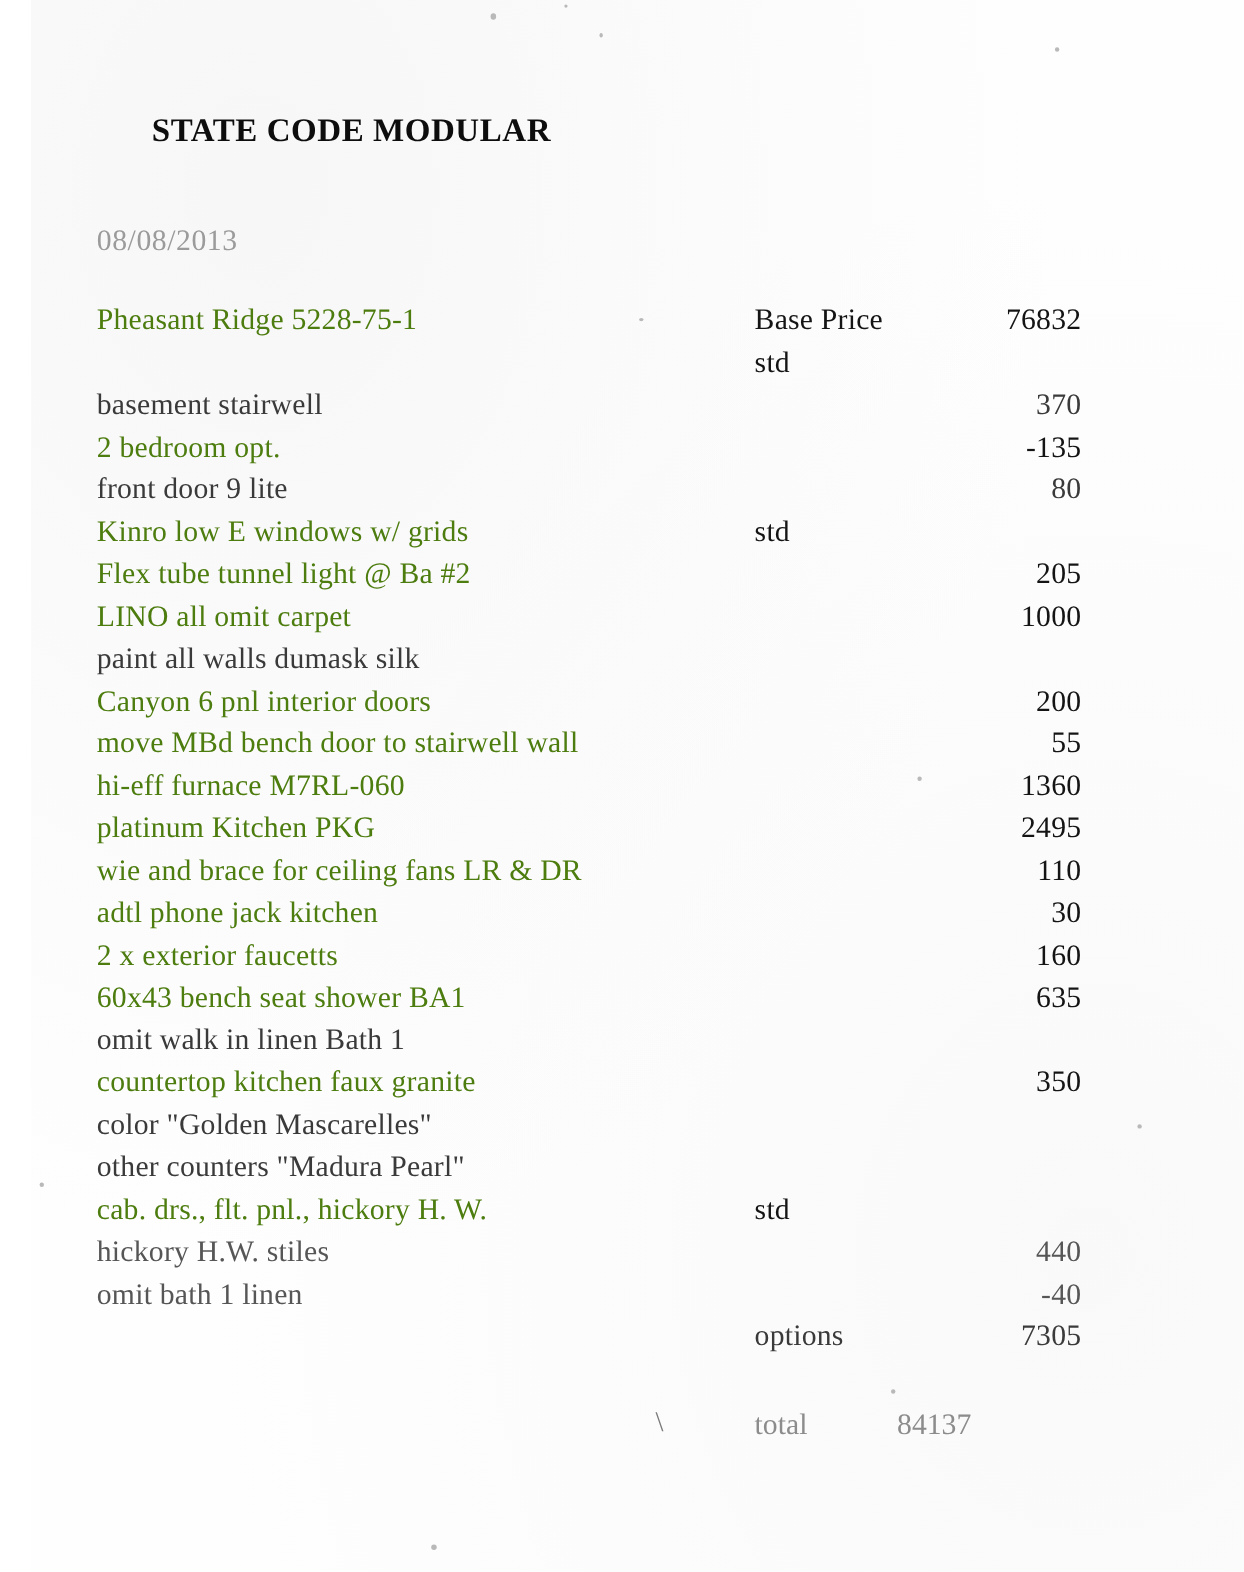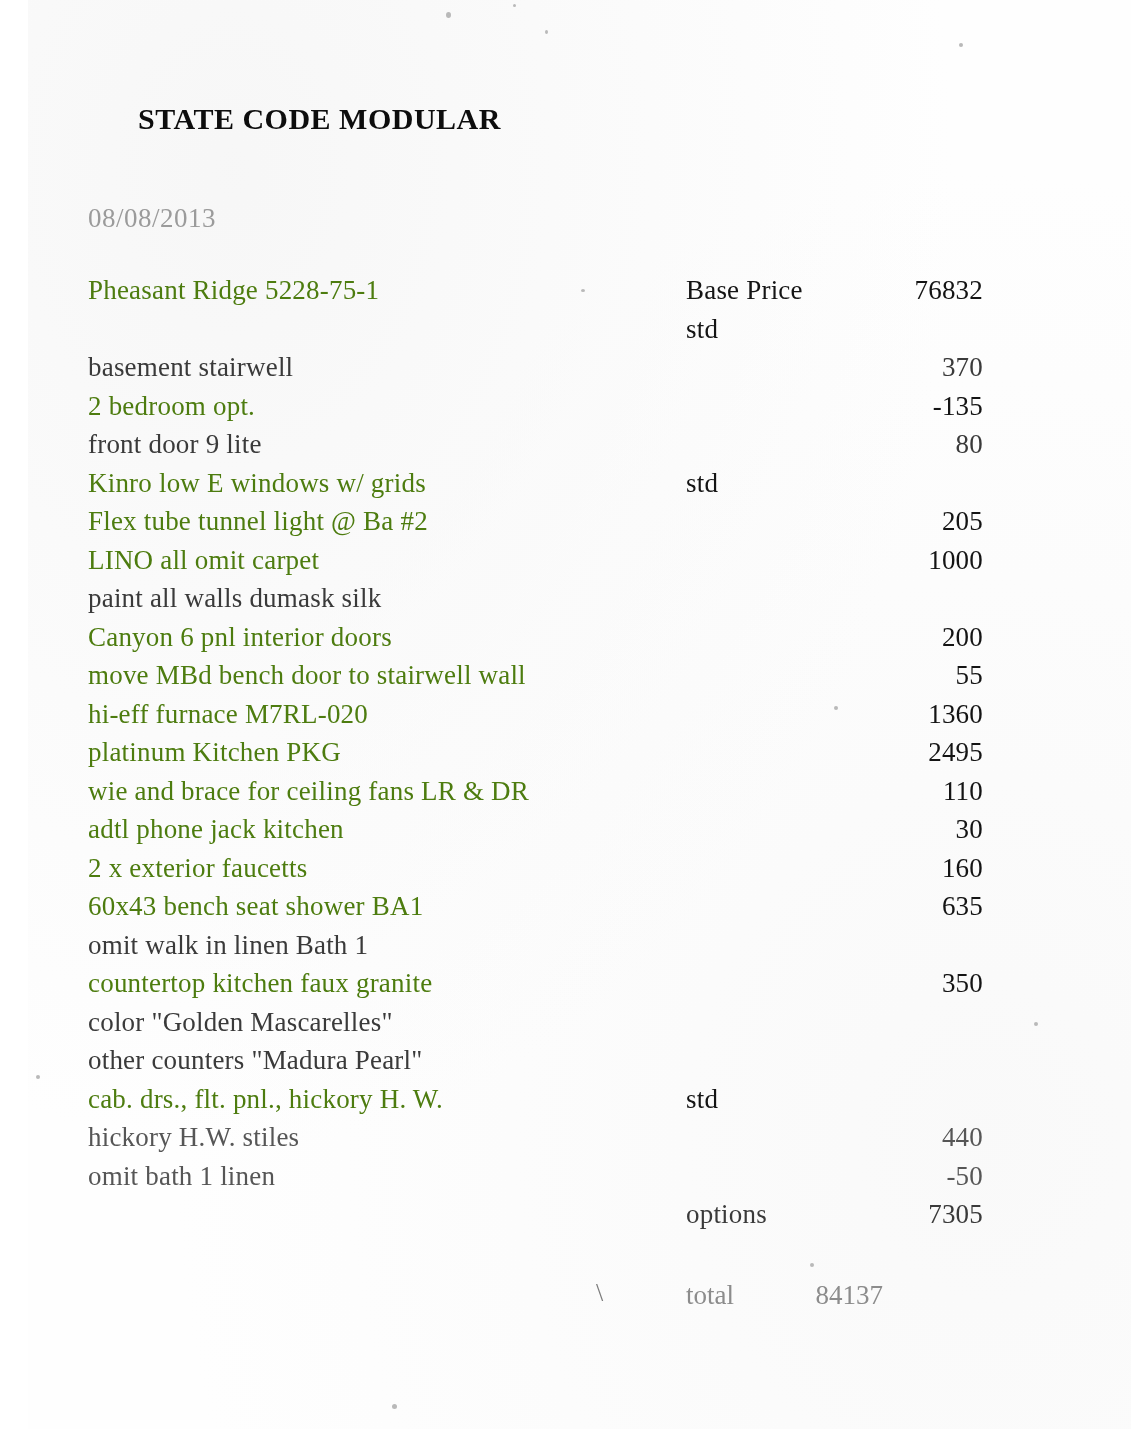--- a/index.html
+++ b/index.html
@@ -211,21 +211,21 @@
         <span class="desc">Canyon 6 pnl interior doors</span>
         <span class="note"></span>
         <span class="amount">200</span>
       </div>
       <div class="row">
         <span class="desc">move MBd bench door to stairwell wall</span>
         <span class="note"></span>
         <span class="amount">55</span>
       </div>
       <div class="row">
-        <span class="desc">hi-eff furnace M7RL-020</span>
+        <span class="desc">hi-eff furnace M7RL-060</span>
         <span class="note"></span>
         <span class="amount">1360</span>
       </div>
       <div class="row">
         <span class="desc">platinum Kitchen PKG</span>
         <span class="note"></span>
         <span class="amount">2495</span>
       </div>
       <div class="row">
         <span class="desc">wie and brace for ceiling fans LR &amp; DR</span>
@@ -273,21 +273,21 @@
         <span class="amount"></span>
       </div>
       <div class="row vfaded">
         <span class="desc">hickory H.W. stiles</span>
         <span class="note"></span>
         <span class="amount">440</span>
       </div>
       <div class="row vfaded">
         <span class="desc">omit bath 1 linen</span>
         <span class="note"></span>
-        <span class="amount">-50</span>
+        <span class="amount">-40</span>
       </div>
       <div class="row faded">
         <span class="desc"></span>
         <span class="note">options</span>
         <span class="amount">7305</span>
       </div>
     </div>
 
   <div class="penmark" style="left:568px; top:1278px;">\</div>
 

